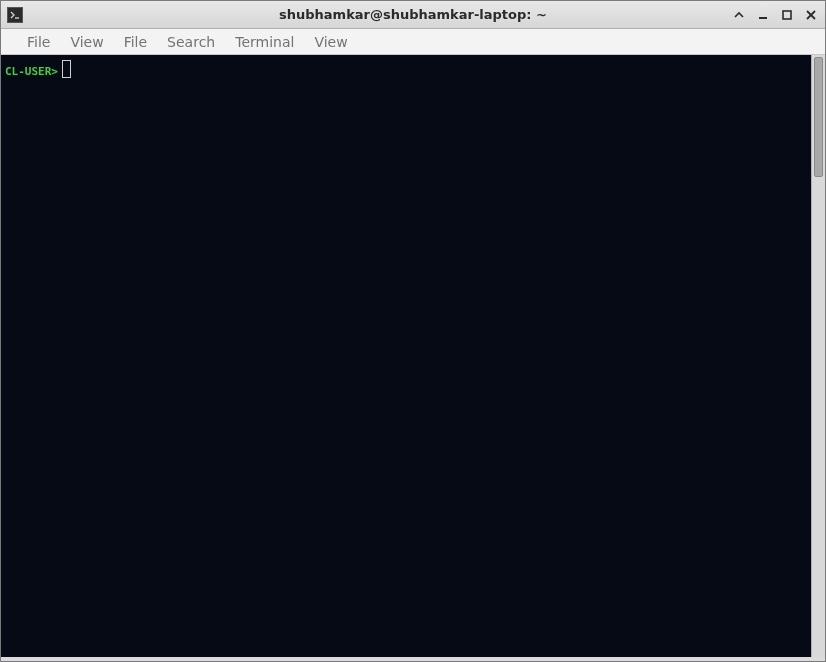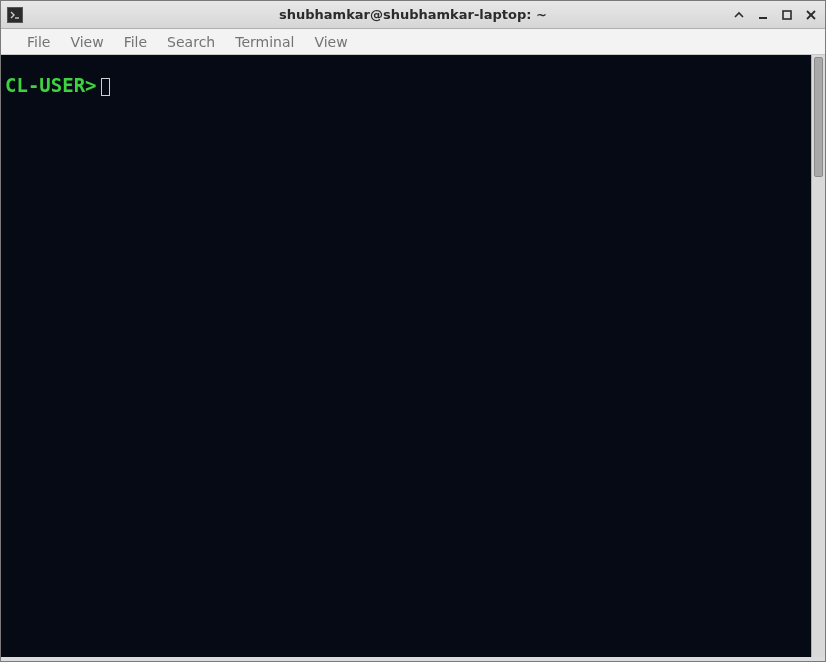--- a/index.html
+++ b/index.html
@@ -81,23 +81,23 @@
   }
   .terminal-wrap {
     flex: 1;
     display: flex;
     background: #050a14;
     position: relative;
   }
   .terminal {
     flex: 1;
     font-family: "DejaVu Sans Mono", "Liberation Mono", Menlo, Consolas, monospace;
-    font-size: 19px;
+    font-size: 11px;
     line-height: 20px;
-    padding: 20px 4px;
+    padding: 5px 4px;
     color: #c0c0c0;
     white-space: pre;
     overflow: hidden;
   }
   .prompt {
     color: #3fd13f;
     font-weight: bold;
   }
   .cursor-block {
     display: inline-block;

